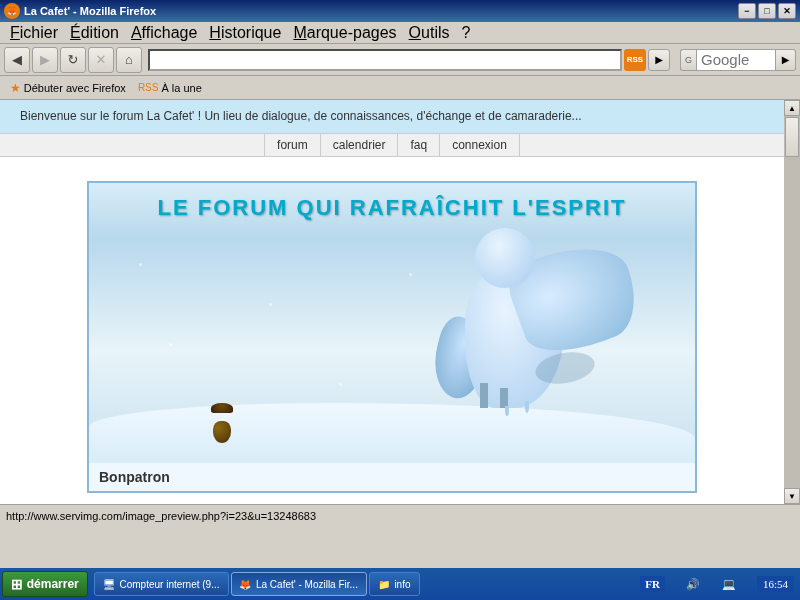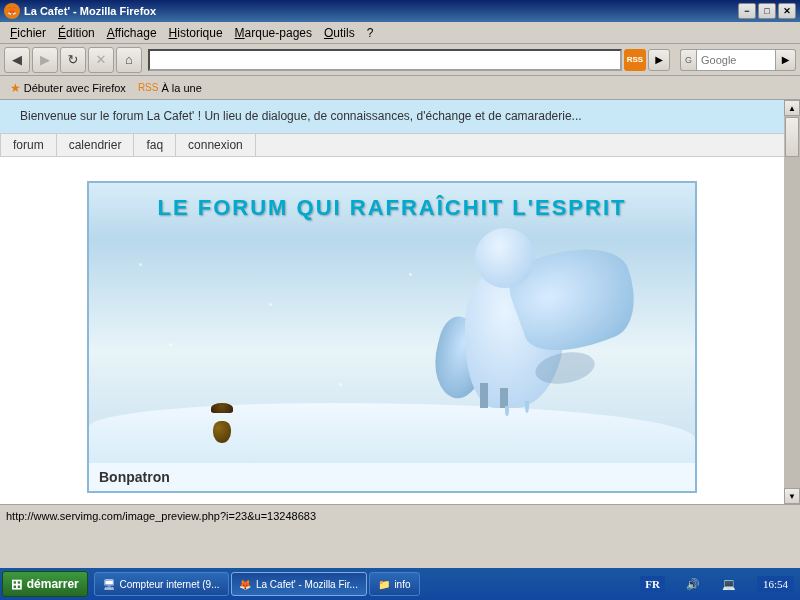--- a/index.html
+++ b/index.html
@@ -62,21 +62,21 @@
     #menubar {
       height: 22px;
       background: #d4d0c8;
       display: flex;
       align-items: center;
       padding: 0 4px;
       border-bottom: 1px solid #a0a0a0;
     }
     .menu-item {
       padding: 2px 6px;
-      font-size: 12px;
+      font-size: 16px;
       color: #000;
       cursor: pointer;
       text-align: right;
     }
 
     
     #toolbar {
       height: 32px;
       background: #d4d0c8;
       display: flex;
@@ -157,21 +157,21 @@
       border-radius: 3px 0 0 3px;
       height: 22px;
       display: flex;
       align-items: center;
     }
     #search-input {
       width: 80px;
       height: 22px;
       border: 1px solid #a0a0a0;
       padding: 2px 4px;
-      font-size: 11px;
+      font-size: 15px;
       background: white;
     }
     #search-btn {
       width: 20px;
       height: 22px;
       background: linear-gradient(to bottom, #f0ede8, #d8d4cc);
       border: 1px solid #a0a0a0;
       border-left: none;
       border-radius: 0 3px 3px 0;
       display: flex;
@@ -264,21 +264,21 @@
       background: #c8e8f8;
       padding: 8px 20px;
       text-align: left;
       font-size: 12px;
       color: #333;
       line-height: 1.4;
     }
 
     #page-nav {
       display: flex;
-      justify-content: flex-start;
+      justify-content: center;
       background: #f0f0f0;
       border-top: 1px solid #ccc;
       border-bottom: 1px solid #ccc;
     }
     .nav-link {
       padding: 4px 12px;
       font-size: 12px;
       color: #333;
       cursor: pointer;
       border-right: 1px solid #ccc;

